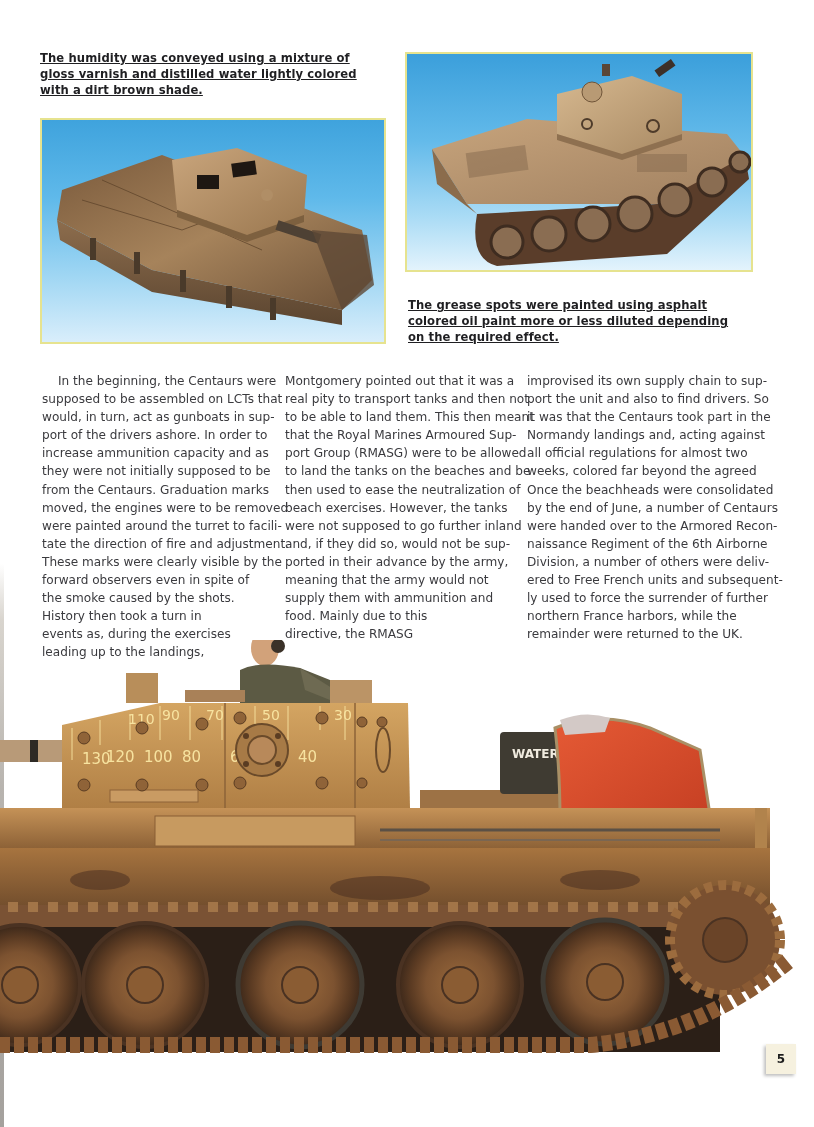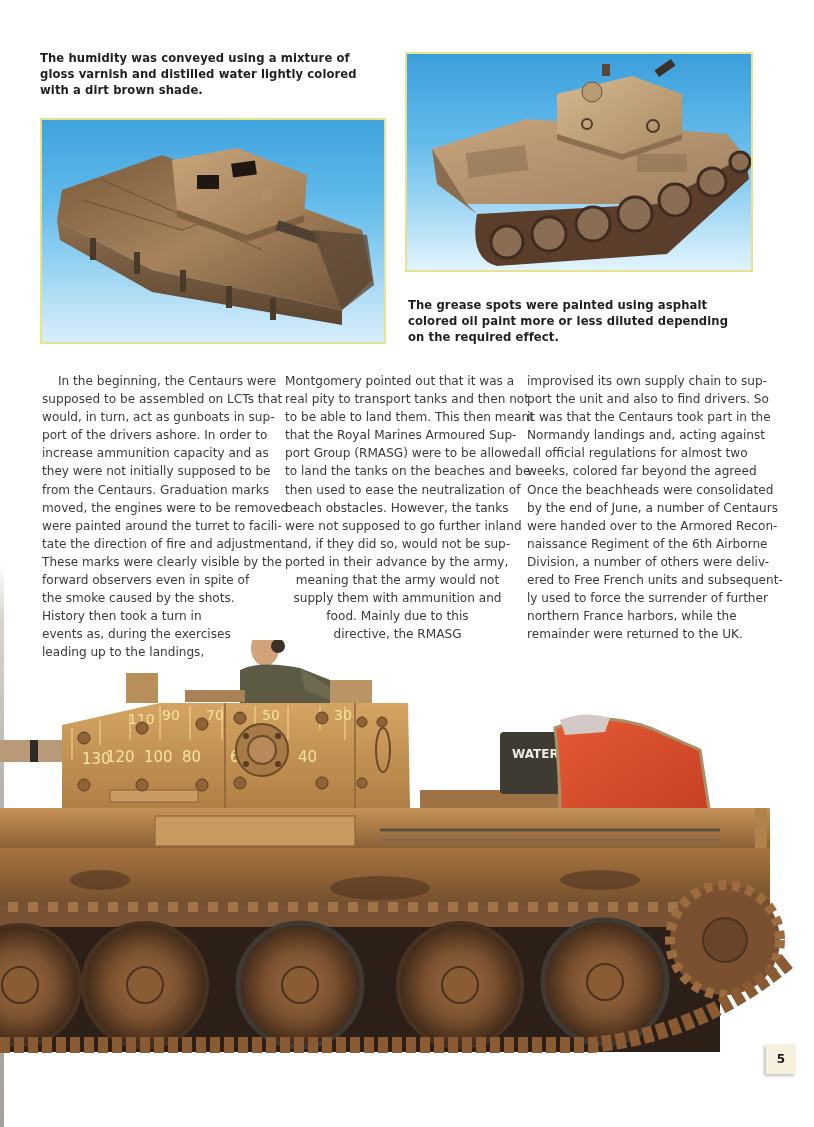--- a/index.html
+++ b/index.html
@@ -8,21 +8,21 @@
     background:#ffffff;
     font-family:"DejaVu Sans", sans-serif;
   }
   .binding-edge {
     position:absolute; left:0; top:0; width:4px; height:1127px;
     background:linear-gradient(to bottom,#ffffff 0%,#ffffff 50%,#b9b2a6 55%,#7d766d 70%,#5a544d 100%);
     opacity:.55;
   }
   .caption {
     position:absolute; font-family:"DejaVu Sans", sans-serif; font-weight:bold;
-    font-size:11.6px; line-height:16px; color:#1f1f22; letter-spacing:.1px;
+    font-size:11.6px; line-height:16px; color:#1f1f22; letter-spacing:.1px;text-decoration:underline;
   }
   .cap1 { left:40px; top:50px; width:330px; }
   .cap2 { left:408px; top:297px; width:330px; }
 
   .photo {
     position:absolute; border:2px solid #e6e38f; overflow:hidden;
     box-sizing:border-box;
   }
   .photo1 { left:40px; top:118px; width:346px; height:226px;
     background:linear-gradient(180deg,#3fa3dd 0%,#5fb9ea 35%,#9fd6f3 70%,#d9eefb 100%); }
@@ -31,21 +31,21 @@
 
   .body-col {
     position:absolute; top:372px; font-family:"DejaVu Sans", sans-serif;
     font-size:12.1px; line-height:18.1px; color:#3a3a3e; text-align:justify;
     font-weight:400;
   }
   .col1 { left:42px; width:225px; }
   .col2 { left:285px; width:225px; }
   .col3 { left:527px; width:228px; }
   .line { display:block; white-space:nowrap; }
-  .r { text-align:center; }
+  .r { text-align:left; }
 
   .hero {
     position:absolute; left:0; top:640px; width:710px; height:435px;
   }
   .page-num-box {
     position:absolute; left:766px; top:1044px; width:30px; height:30px;
     background:#f6f1df; box-shadow:-2px 2px 3px rgba(0,0,0,.25);
     display:flex; align-items:center; justify-content:center;
   }
   .page-num {
@@ -172,21 +172,21 @@
 </div>
 
 <div class="body-col col2">
   <span class="line">Montgomery pointed out that it was a</span>
   <span class="line">real pity to transport tanks and then not</span>
   <span class="line">to be able to land them. This then meant</span>
   <span class="line">that the Royal Marines Armoured Sup-</span>
   <span class="line">port Group (RMASG) were to be allowed</span>
   <span class="line">to land the tanks on the beaches and be</span>
   <span class="line">then used to ease the neutralization of</span>
-  <span class="line">beach obstacles. However, the tanks</span>
+  <span class="line">beach exercises. However, the tanks</span>
   <span class="line">were not supposed to go further inland</span>
   <span class="line">and, if they did so, would not be sup-</span>
   <span class="line">ported in their advance by the army,</span>
   <span class="line r">meaning that the army would not</span>
   <span class="line r">supply them with ammunition and</span>
   <span class="line r">food. Mainly due to this</span>
   <span class="line r">directive, the RMASG</span>
 </div>
 
 <div class="body-col col3">

